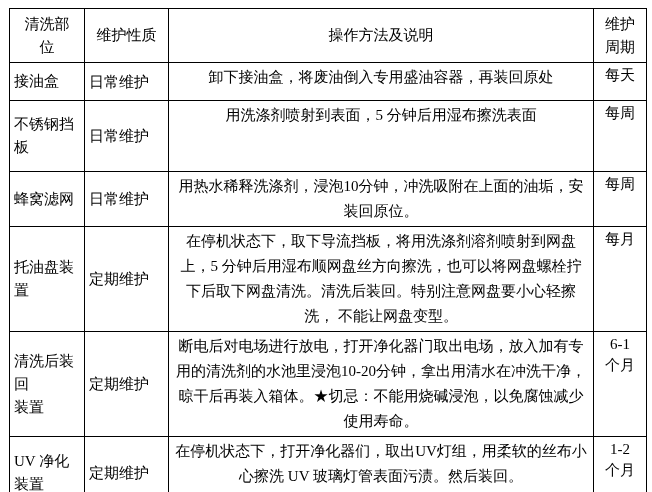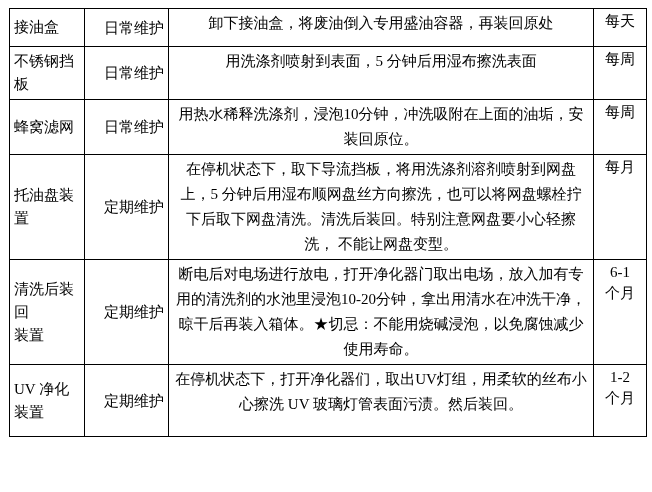--- a/index.html
+++ b/index.html
@@ -26,40 +26,40 @@
   table.maint-table td,
   table.maint-table th {
     border: 1px solid #000000;
     font-weight: normal;
     padding: 2px 4px;
     overflow: hidden;
   }
   
   tr.r-head { height: 54px; }
   tr.r-1 { height: 38px; }
-  tr.r-2 { height: 53px; }
+  tr.r-2 { height: 71px; }
   tr.r-3 { height: 37px; }
   tr.r-4 { height: 81px; }
   tr.r-5 { height: 57px; }
   tr.r-6 { height: 85px; }
   tr.r-7 { height: 72px; }
 
   th.h-cell {
     text-align: center;
     vertical-align: middle;
     line-height: 23px;
     white-space: pre-line;
   }
   td.c-part {
     vertical-align: middle;
     line-height: 23px;
     white-space: pre-line;
   }
   td.c-nature {
-    text-align: right;
+    text-align: left;
     vertical-align: middle;
     line-height: 22px;
   }
   td.c-method {
     text-align: center;
     vertical-align: top;
     padding: 4px 5px;
     line-height: 25px;
   }
   td.c-cycle {
@@ -75,20 +75,28 @@
 
 <div class="sheet">
   <table class="maint-table">
     <colgroup>
       <col style="width:75px">
       <col style="width:84px">
       <col style="width:425px">
       <col style="width:53px">
     </colgroup>
     <tbody>
+      <tr class="r-head">
+        <th class="h-cell">清洗部
+位</th>
+        <th class="h-cell">维护性质</th>
+        <th class="h-cell">操作方法及说明</th>
+        <th class="h-cell">维护
+周期</th>
+      </tr>
       <tr class="r-1">
         <td class="c-part">接油盒</td>
         <td class="c-nature">日常维护</td>
         <td class="c-method">卸下接油盒，将废油倒入专用盛油容器，再装回原处</td>
         <td class="c-cycle">每天</td>
       </tr>
       <tr class="r-2">
         <td class="c-part">不锈钢挡
 板</td>
         <td class="c-nature">日常维护</td>

